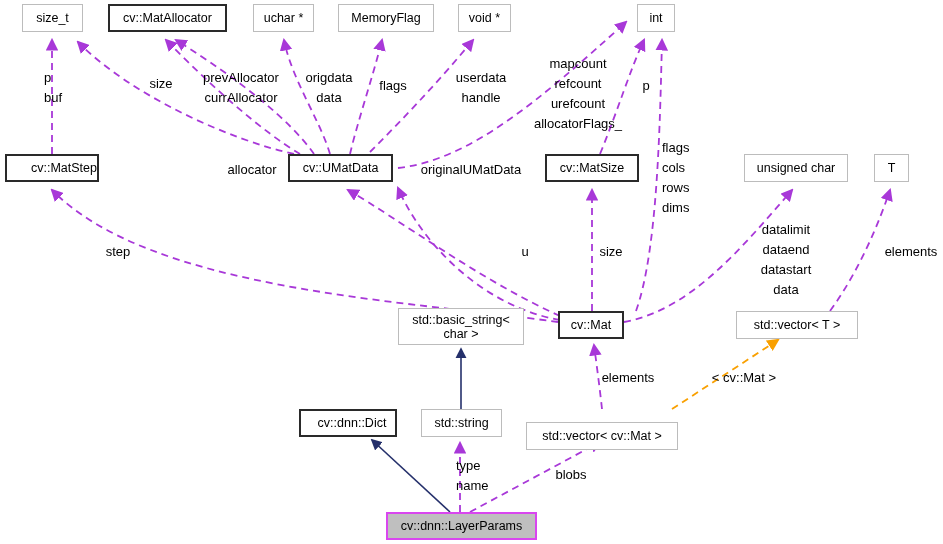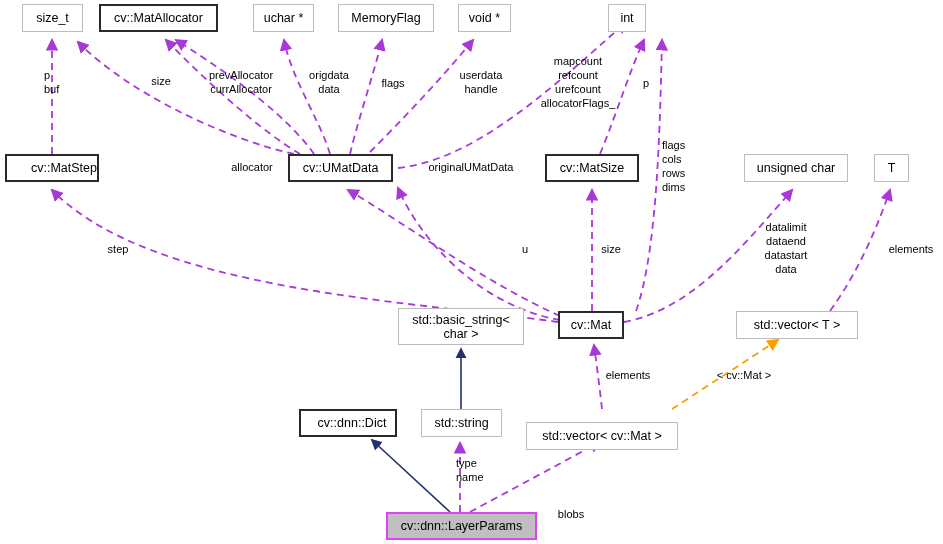--- a/index.html
+++ b/index.html
@@ -41,22 +41,22 @@
   }
   .node.bold {
     border: 2px solid #2a2a2a;
   }
   .node.filled {
     border: 2px solid #d946ef;
     background: #bfbfbf;
   }
   .edge-label {
     position: absolute;
-    font-size: 11px;
-    line-height: 14px;
+    font-size: 13px;
+    line-height: 20px;
     color: #000000;
     white-space: pre;
     text-align: center;
     z-index: 4;
     background: transparent;
   }
   .edge-label.left {
     text-align: left;
   }
 </style>
@@ -98,25 +98,25 @@
         <path d="M 672,409 L 778,340" fill="none" stroke="#f9a000" stroke-width="1.8" stroke-dasharray="7,5" marker-end="url(#arrow-tmpl)"></path>
         <path d="M 450,512 L 372,440" fill="none" stroke="#25306b" stroke-width="1.6" marker-end="url(#arrow-inherit)"></path>
         <path d="M 460,512 L 460,443" fill="none" stroke="#a838d8" stroke-width="1.8" stroke-dasharray="7,5" marker-end="url(#arrow-assoc)"></path>
         <path d="M 470,512 L 600,442" fill="none" stroke="#a838d8" stroke-width="1.8" stroke-dasharray="7,5" marker-end="url(#arrow-assoc)"></path>
         <path d="M 461,409 L 461,349" fill="none" stroke="#25306b" stroke-width="1.6" marker-end="url(#arrow-inherit)"></path>
       </g>
   </svg>
 
   <div id="nodes-layer">
       <div class="node thin" style="left: 22px; top: 4px; width: 61px; height: 28px;">size_t</div>
-      <div class="node bold" style="left: 99px; top: 4px; width: 119px; height: 28px;">cv::MatAllocator</div>
+      <div class="node bold" style="left: 108px; top: 4px; width: 119px; height: 28px;">cv::MatAllocator</div>
       <div class="node thin" style="left: 253px; top: 4px; width: 61px; height: 28px;">uchar *</div>
       <div class="node thin" style="left: 338px; top: 4px; width: 96px; height: 28px;">MemoryFlag</div>
       <div class="node thin" style="left: 458px; top: 4px; width: 53px; height: 28px;">void *</div>
-      <div class="node thin" style="left: 608px; top: 4px; width: 38px; height: 28px;">int</div>
+      <div class="node thin" style="left: 637px; top: 4px; width: 38px; height: 28px;">int</div>
       <div class="node bold" style="left: 5px; top: 154px; width: 94px; height: 28px; padding-left: 24px;">cv::MatStep</div>
       <div class="node bold" style="left: 288px; top: 154px; width: 105px; height: 28px;">cv::UMatData</div>
       <div class="node bold" style="left: 545px; top: 154px; width: 94px; height: 28px;">cv::MatSize</div>
       <div class="node thin" style="left: 744px; top: 154px; width: 104px; height: 28px;">unsigned char</div>
       <div class="node thin" style="left: 874px; top: 154px; width: 35px; height: 28px;">T</div>
       <div class="node thin" style="left: 398px; top: 308px; width: 126px; height: 37px;">std::basic_string&lt;
 char &gt;</div>
       <div class="node bold" style="left: 558px; top: 311px; width: 66px; height: 28px;">cv::Mat</div>
       <div class="node thin" style="left: 736px; top: 311px; width: 122px; height: 28px;">std::vector&lt; T &gt;</div>
       <div class="node bold" style="left: 299px; top: 409px; width: 98px; height: 28px; padding-left: 8px;">cv::dnn::Dict</div>
@@ -151,16 +151,16 @@
 datastart
 data</div>
       <div class="edge-label center" style="left: 881px; top: 242px; width: 60px;">elements</div>
       <div class="edge-label center" style="left: 100px; top: 242px; width: 36px;">step</div>
       <div class="edge-label center" style="left: 517px; top: 242px; width: 16px;">u</div>
       <div class="edge-label center" style="left: 594px; top: 242px; width: 34px;">size</div>
       <div class="edge-label center" style="left: 597px; top: 368px; width: 62px;">elements</div>
       <div class="edge-label center" style="left: 705px; top: 368px; width: 78px;">&lt; cv::Mat &gt;</div>
       <div class="edge-label left" style="left: 456px; top: 456px; width: 44px;">type
 name</div>
-      <div class="edge-label center" style="left: 551px; top: 465px; width: 40px; margin-top: 42px;">blobs</div>
+      <div class="edge-label center" style="left: 551px; top: 465px; width: 40px;">blobs</div>
     </div>
 
 </div>
 
 </body></html>

